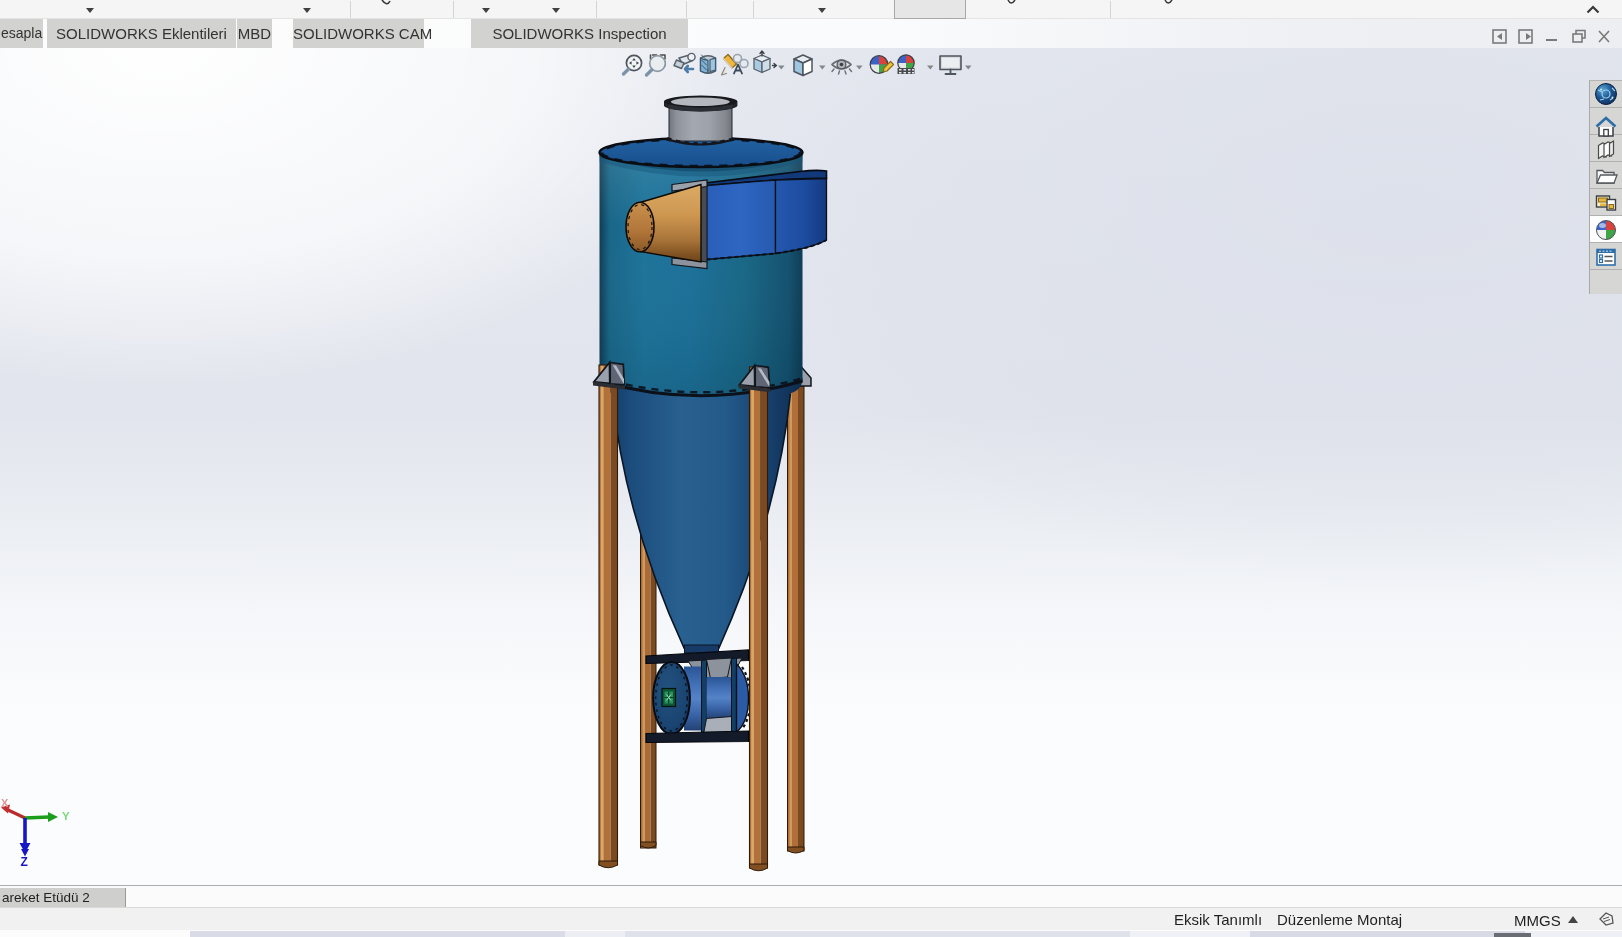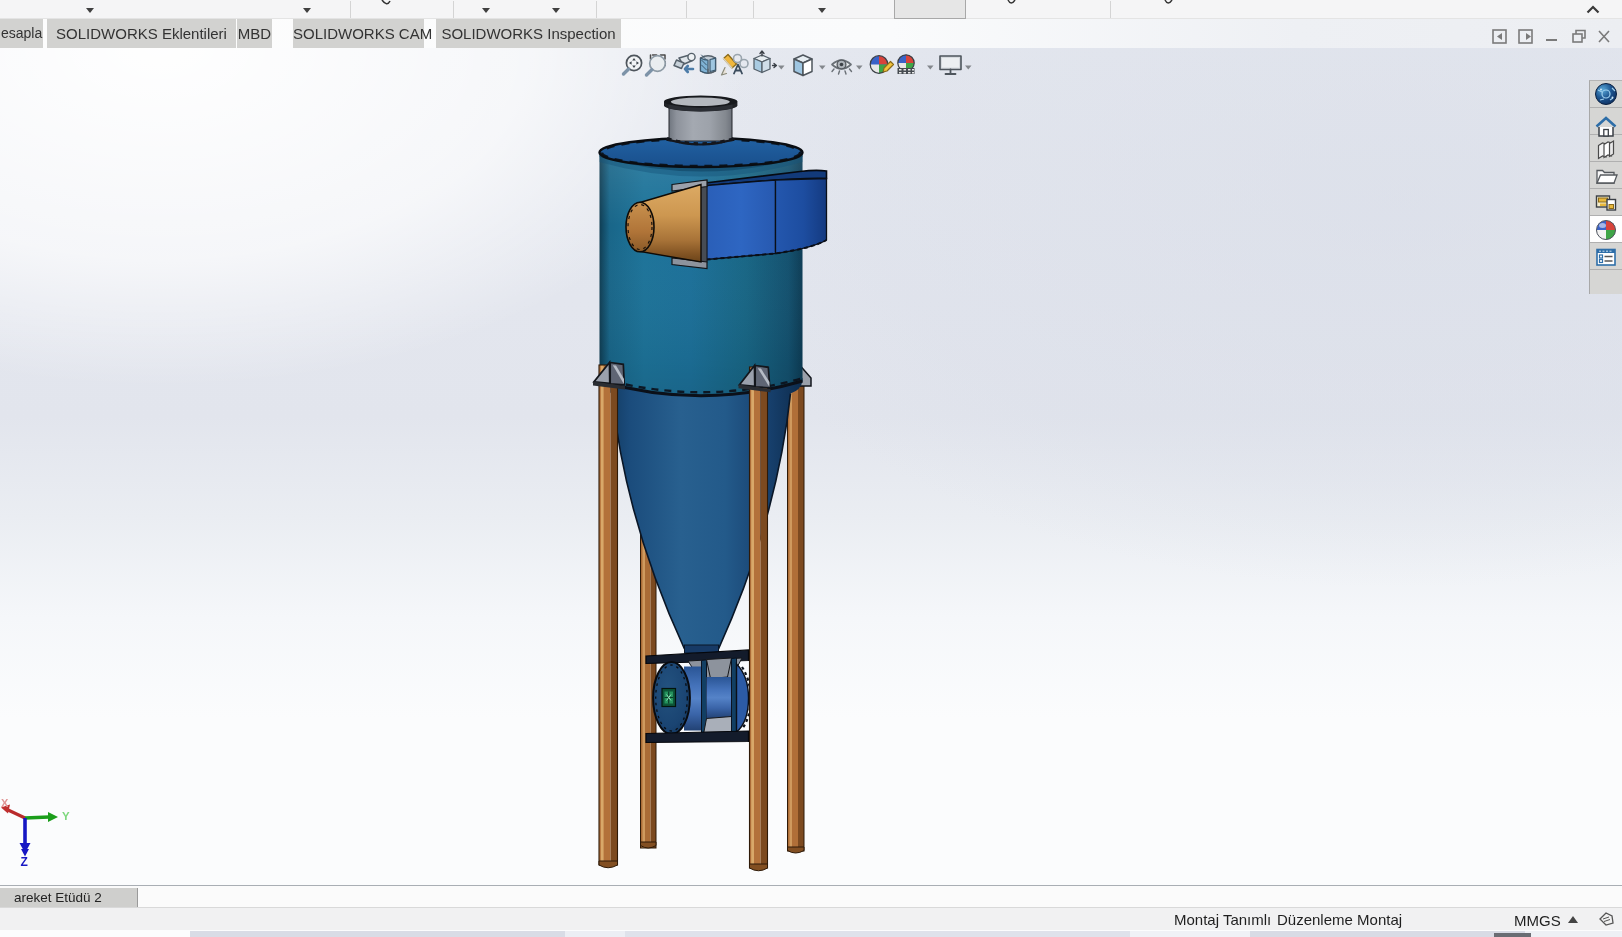--- a/index.html
+++ b/index.html
@@ -69,21 +69,21 @@
     <svg style="position:absolute;left:1163px;top:0;width:12px;height:6px" viewBox="0 0 12 6">
       <path d="M2 0 Q5 6 9 0" fill="none" stroke="#333" stroke-width="1.5"></path>
     </svg>
   </div>
 
   <div id="tabrow" class="abs">
     <div class="rtab" style="left:0;width:43px;font-size:14px;text-align:left;overflow:hidden"><span style="margin-left:1px">esapla</span></div>
     <div class="rtab" style="left:47px;width:189px">SOLIDWORKS Eklentileri</div>
     <div class="rtab" style="left:237px;width:35px">MBD</div>
     <div class="rtab" style="left:293px;width:131px">SOLIDWORKS CAM</div>
-    <div class="rtab" style="left:436px;width:185px">SOLIDWORKS Inspection</div>
+    <div class="rtab" style="left:471px;width:217px">SOLIDWORKS Inspection</div>
 
     <svg style="position:absolute;left:1490px;top:8px;width:130px;height:20px" viewBox="0 0 130 20">
       <g stroke="#7a7a7a" fill="none" stroke-width="1.6">
         <rect x="3" y="3" width="13" height="13"></rect>
         <rect x="29" y="3" width="13" height="13"></rect>
       </g>
       <path d="M12 6 L12 13 L7 9.5 Z" fill="#7a7a7a"></path>
       <path d="M36 6 L36 13 L41 9.5 Z" fill="#7a7a7a"></path>
       <rect x="56" y="12" width="11" height="2" fill="#7a7a7a"></rect>
       <g stroke="#7a7a7a" fill="none" stroke-width="1.6">
@@ -462,25 +462,25 @@
         <rect x="7" y="6.5" width="18" height="3.5" fill="#2e6ea8"></rect>
         <path d="M9 8.2 h2 M12.5 8.2 h2 M16 8.2 h2 M19.5 8.2 h2" stroke="#cfe2f2" stroke-width="1"></path>
         <rect x="9.5" y="12" width="3" height="3" fill="none" stroke="#2e6ea8" stroke-width="1.2"></rect>
         <rect x="9.5" y="16.5" width="3" height="3" fill="none" stroke="#2e6ea8" stroke-width="1.2"></rect>
         <path d="M14.5 13.5 h8 M14.5 18 h8" stroke="#555" stroke-width="1.3"></path>
       </g>
     </svg>
   </div>
 
   <div id="motionrow" class="abs">
-    <div id="motiontab" style="padding-left:14px">areket Etüdü 2</div>
+    <div id="motiontab" style="padding-left:2px">areket Etüdü 2</div>
   </div>
 
   <div id="statusbar" class="abs">
-    <span style="position:absolute;left:1174px;top:3px">Montaj Tanımlı</span>
+    <span style="position:absolute;left:1174px;top:3px">Eksik Tanımlı</span>
     <span style="position:absolute;left:1277px;top:3px">Düzenleme Montaj</span>
     <span style="position:absolute;left:1514px;top:4px">MMGS</span>
     <svg style="position:absolute;left:1568px;top:8px;width:10px;height:7px" viewBox="0 0 10 7">
       <path d="M5 0 L10 7 L0 7 Z" fill="#444"></path>
     </svg>
     <svg style="position:absolute;left:1598px;top:3px;width:17px;height:16px" viewBox="0 0 17 16">
       <path d="M2 8 L8 2 L14 5 L15 12 L8 14 Z" fill="#f0f0f0" stroke="#555" stroke-width="1.3"></path>
       <path d="M5 8 L11 6 M6 10.5 L12 8.5" stroke="#555" stroke-width="1"></path>
     </svg>
   </div>

